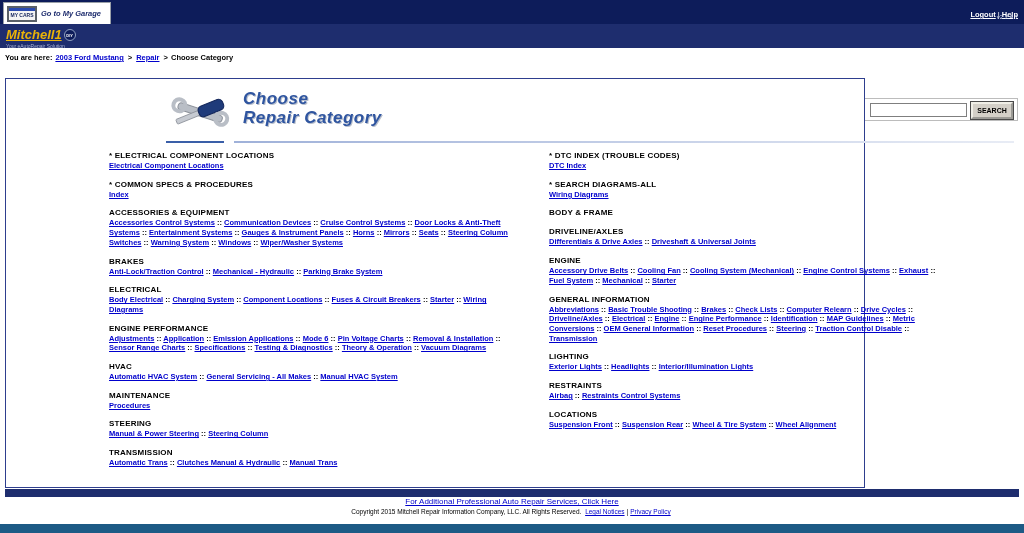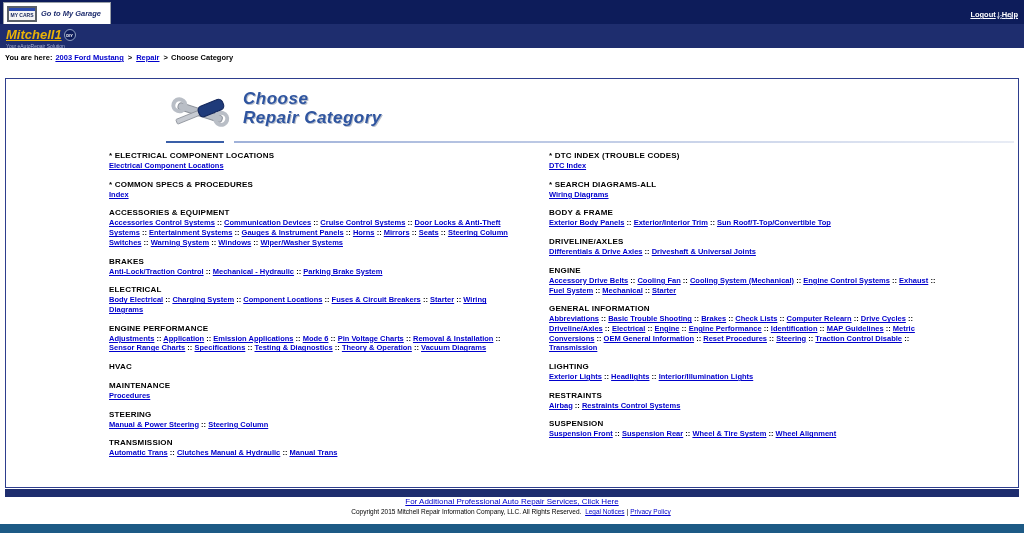--- a/index.html
+++ b/index.html
@@ -39,21 +39,21 @@
   .crumb-row { position:absolute; left:0; top:48px; width:1024px; height:30px; background:#fff; }
   .crumbs { position:absolute; left:5px; top:5px; font-size:7.5px; color:#000; font-weight:bold; }
   .crumbs a { color:#0000cc; text-decoration:underline; font-weight:bold; margin:0 3px;text-align:right; }
   .crumbs .csep { margin:0 1px; }
   .search-panel { position:absolute; right:6px; top:50px; left:578px; height:23px; background:#fff; border:1px solid #bcbcbc; }
   .search-input { position:absolute; right:50px; top:4px; width:97px; height:14px; border:1px solid #7f7f7f; font-size:8px; padding:0 2px; }
   .search-btn { position:absolute; right:4px; top:3px; width:42px; height:17px; background:#d4d0c8; border:2px outset #f0efe7;
     outline:1px solid #4a4a4a; font-size:7px; font-weight:bold; font-family:"Liberation Sans",sans-serif; cursor:pointer; }
 
   
-  .content-box { position:absolute; left:5px; top:78px; width:1014px; height:410px; background:#fff; border:1px solid #2e3e8e; }
+  .content-box { position:absolute; left:5px; top:78px; width:860px; height:410px; background:#fff; border:1px solid #2e3e8e; }
   .title-block { position:absolute; left:163px; top:10px; height:50px; display:flex; align-items:flex-start; }
   .title-icon { width:62px; height:48px; }
   .title-text { margin-left:12px; font-size:17px; font-weight:bold; font-style:italic; color:#2f55a0;
     line-height:19px; text-shadow:1px 1px 0 #b8bfcc; letter-spacing:0.5px; }
   .title-rule-blue { position:absolute; left:160px; top:62px; width:58px; height:2px; background:#3a5fa8; }
   .title-rule { position:absolute; left:228px; top:62px; width:780px; height:2px; background:linear-gradient(to right,#9fb1d9,#e8ecf5); }
 
   .col { position:absolute; top:72px; width:400px; }
   .col-left { left:103px; }
   .col-right { left:543px; }
@@ -159,20 +159,21 @@
       <div class="section">
         <div class="sec-header">ELECTRICAL</div>
         <div class="sec-links"><a class="cat-link">Body Electrical</a><span class="sep"> :: </span><a class="cat-link">Charging System</a><span class="sep"> :: </span><a class="cat-link">Component Locations</a><span class="sep"> :: </span><a class="cat-link">Fuses &amp; Circuit Breakers</a><span class="sep"> :: </span><a class="cat-link">Starter</a><span class="sep"> :: </span><a class="cat-link">Wiring Diagrams</a></div>
       </div>
       <div class="section">
         <div class="sec-header">ENGINE PERFORMANCE</div>
         <div class="sec-links"><a class="cat-link">Adjustments</a><span class="sep"> :: </span><a class="cat-link">Application</a><span class="sep"> :: </span><a class="cat-link">Emission Applications</a><span class="sep"> :: </span><a class="cat-link">Mode 6</a><span class="sep"> :: </span><a class="cat-link">Pin Voltage Charts</a><span class="sep"> :: </span><a class="cat-link">Removal &amp; Installation</a><span class="sep"> :: </span><a class="cat-link">Sensor Range Charts</a><span class="sep"> :: </span><a class="cat-link">Specifications</a><span class="sep"> :: </span><a class="cat-link">Testing &amp; Diagnostics</a><span class="sep"> :: </span><a class="cat-link">Theory &amp; Operation</a><span class="sep"> :: </span><a class="cat-link">Vacuum Diagrams</a></div>
       </div>
       <div class="section">
         <div class="sec-header">HVAC</div>
+        <div class="sec-links"><a class="cat-link">Automatic HVAC System</a><span class="sep"> :: </span><a class="cat-link">General Servicing - All Makes</a><span class="sep"> :: </span><a class="cat-link">Manual HVAC System</a></div>
       </div>
       <div class="section">
         <div class="sec-header">MAINTENANCE</div>
         <div class="sec-links"><a class="cat-link">Procedures</a></div>
       </div>
       <div class="section">
         <div class="sec-header">STEERING</div>
         <div class="sec-links"><a class="cat-link">Manual &amp; Power Steering</a><span class="sep"> :: </span><a class="cat-link">Steering Column</a></div>
       </div>
       <div class="section">
@@ -184,21 +185,20 @@
       <div class="section">
         <div class="sec-header">* DTC INDEX (TROUBLE CODES)</div>
         <div class="sec-links"><a class="cat-link">DTC Index</a></div>
       </div>
       <div class="section">
         <div class="sec-header">* SEARCH DIAGRAMS-ALL</div>
         <div class="sec-links"><a class="cat-link">Wiring Diagrams</a></div>
       </div>
       <div class="section">
         <div class="sec-header">BODY &amp; FRAME</div>
-        <div class="sec-links"><a class="cat-link">Exterior Body Panels</a><span class="sep"> :: </span><a class="cat-link">Exterior/Interior Trim</a><span class="sep"> :: </span><a class="cat-link">Sun Roof/T-Top/Convertible Top</a></div>
       </div>
       <div class="section">
         <div class="sec-header">DRIVELINE/AXLES</div>
         <div class="sec-links"><a class="cat-link">Differentials &amp; Drive Axles</a><span class="sep"> :: </span><a class="cat-link">Driveshaft &amp; Universal Joints</a></div>
       </div>
       <div class="section">
         <div class="sec-header">ENGINE</div>
         <div class="sec-links"><a class="cat-link">Accessory Drive Belts</a><span class="sep"> :: </span><a class="cat-link">Cooling Fan</a><span class="sep"> :: </span><a class="cat-link">Cooling System (Mechanical)</a><span class="sep"> :: </span><a class="cat-link">Engine Control Systems</a><span class="sep"> :: </span><a class="cat-link">Exhaust</a><span class="sep"> :: </span><a class="cat-link">Fuel System</a><span class="sep"> :: </span><a class="cat-link">Mechanical</a><span class="sep"> :: </span><a class="cat-link">Starter</a></div>
       </div>
       <div class="section">
@@ -207,21 +207,21 @@
       </div>
       <div class="section">
         <div class="sec-header">LIGHTING</div>
         <div class="sec-links"><a class="cat-link">Exterior Lights</a><span class="sep"> :: </span><a class="cat-link">Headlights</a><span class="sep"> :: </span><a class="cat-link">Interior/Illumination Lights</a></div>
       </div>
       <div class="section">
         <div class="sec-header">RESTRAINTS</div>
         <div class="sec-links"><a class="cat-link">Airbag</a><span class="sep"> :: </span><a class="cat-link">Restraints Control Systems</a></div>
       </div>
       <div class="section">
-        <div class="sec-header">SUSPENSION</div>
+        <div class="sec-header">LOCATIONS</div>
         <div class="sec-links"><a class="cat-link">Suspension Front</a><span class="sep"> :: </span><a class="cat-link">Suspension Rear</a><span class="sep"> :: </span><a class="cat-link">Wheel &amp; Tire System</a><span class="sep"> :: </span><a class="cat-link">Wheel Alignment</a></div>
       </div>
     </div>
 </div>
 
 <div class="footer-navy"></div>
 <div class="footer-white">
   <div class="footer-services">
     <a>For Additional Professional Auto Repair Services, Click Here</a>
   </div>

